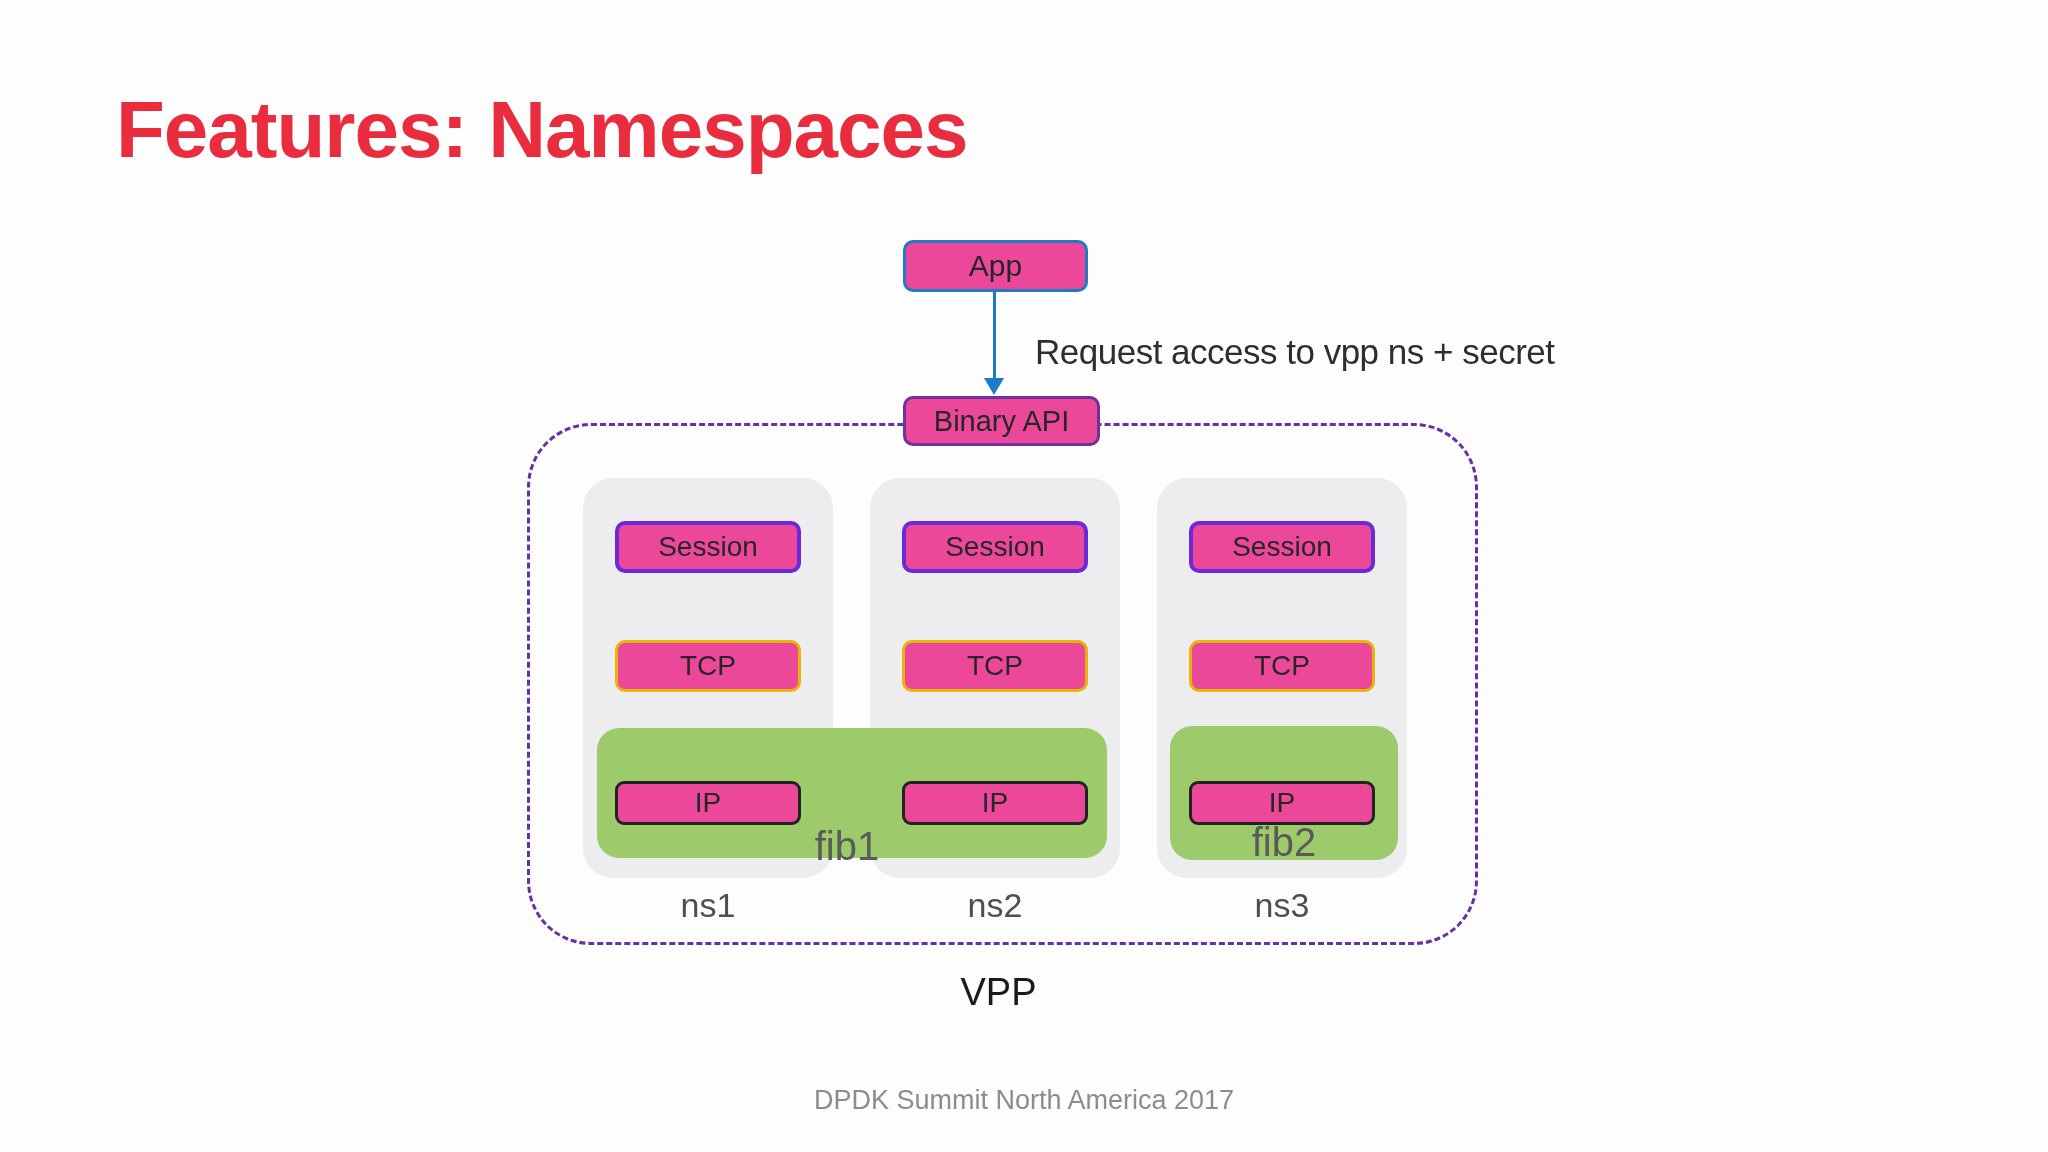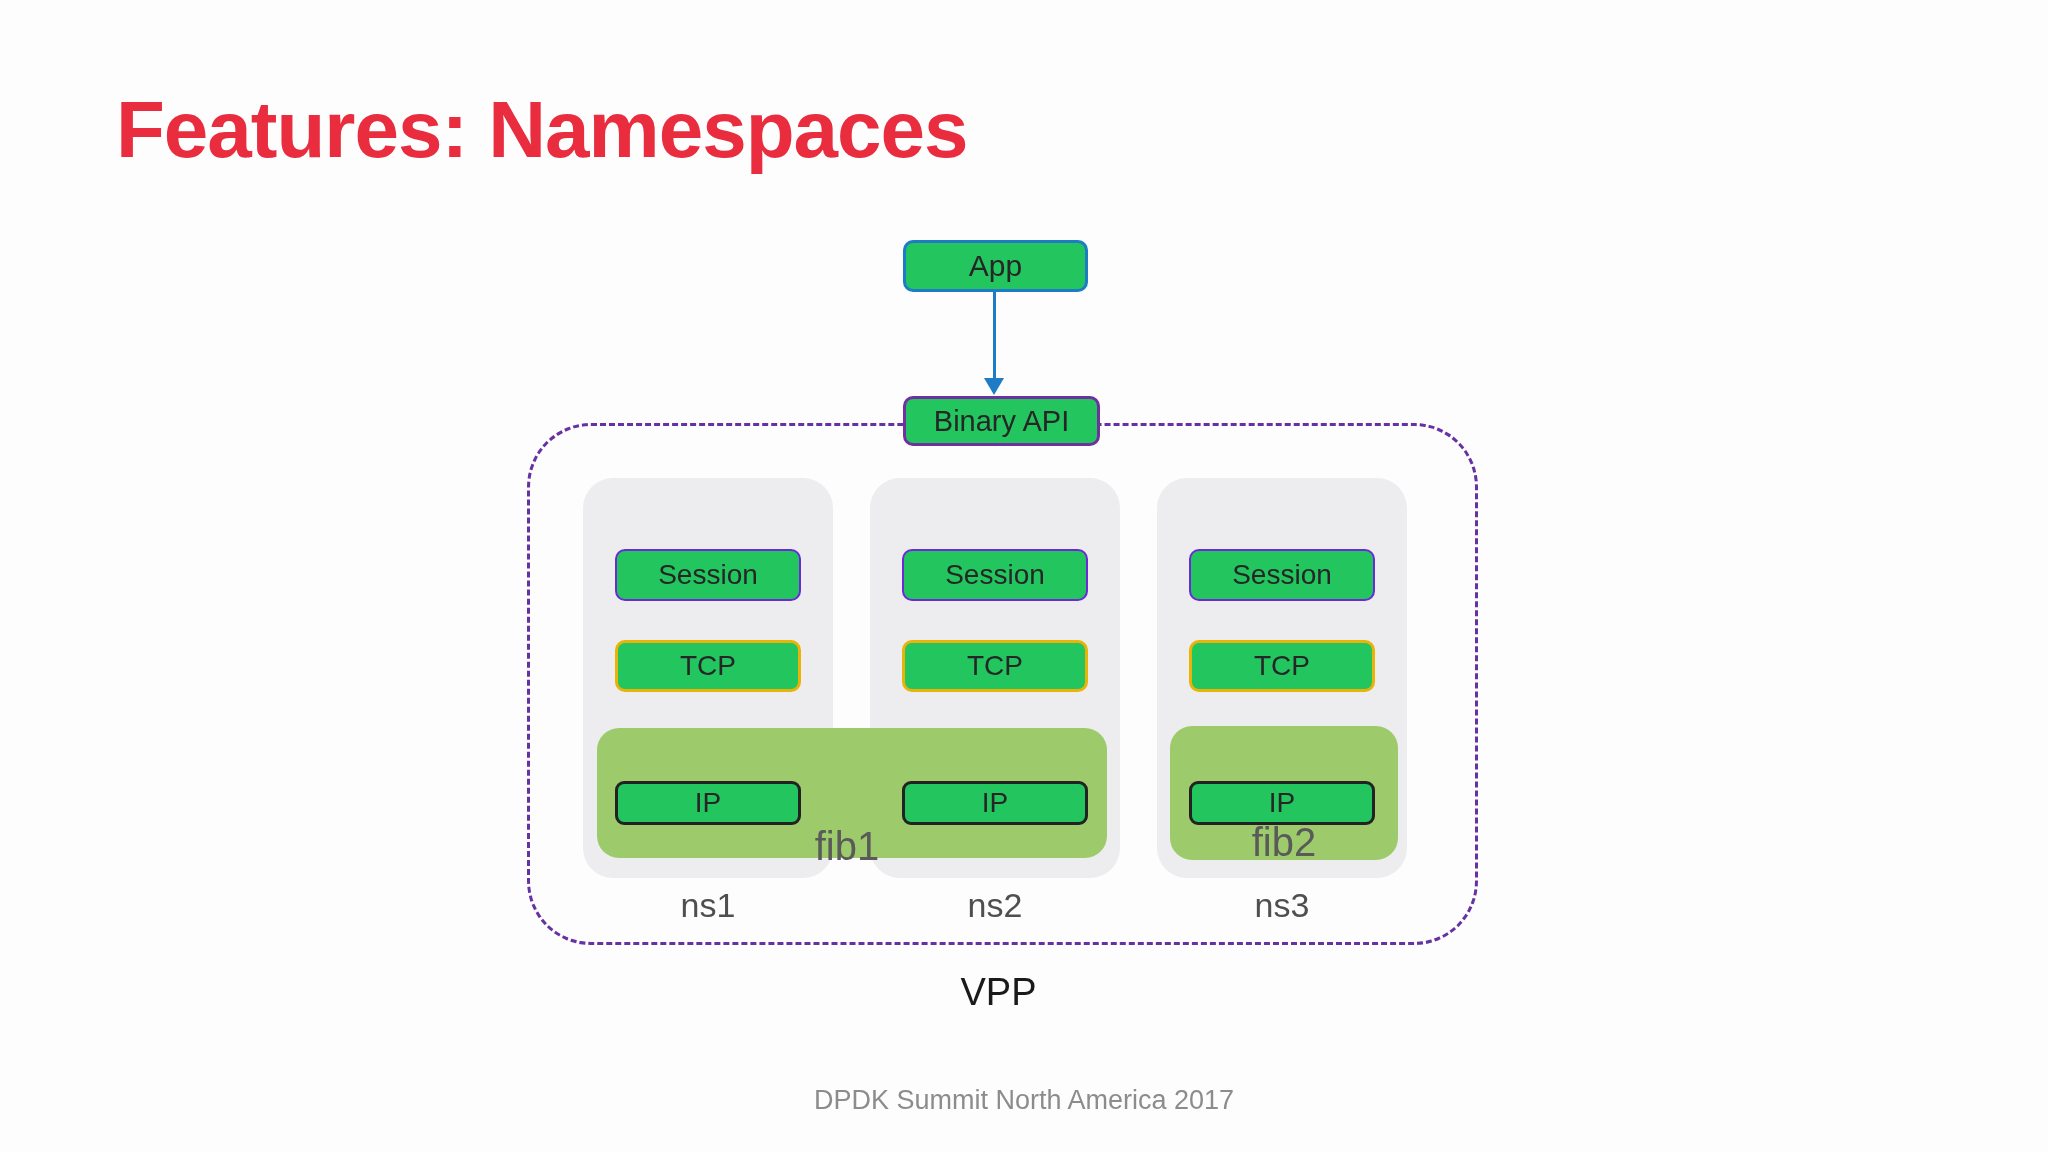--- a/index.html
+++ b/index.html
@@ -24,21 +24,21 @@
     font-size: 80px;
     font-weight: 600;
     letter-spacing: -1px;
     color: #E92C3E;
     white-space: nowrap;
   }
 
   
   .node {
     box-sizing: border-box;
-    background: #22c55e;
+    background: #ec4899;
     border-radius: 10px;
     display: flex;
     align-items: center;
     justify-content: center;
     font-size: 28px;
     color: #262626;
     white-space: nowrap;
   }
 
   .app-box {
@@ -91,21 +91,21 @@
     z-index: 1;
   }
   .col-1 { left: 583px; }
   .col-2 { left: 870px; }
   .col-3 { left: 1157px; }
 
   .layer-box {
     width: 186px; height: 52px;
     z-index: 3;
   }
-  .session-border { border: 2px solid #6d28d9; margin-top: 28px; }
+  .session-border { border: 4px solid #6d28d9; }
   .tcp-border     { border: 3px solid #eab308; }
   .ip-border      { border: 3px solid #222222; border-radius: 9px; }
 
   .row-session { top: 521px; }
   .row-tcp     { top: 640px; }
   .row-ip      { top: 757px; height: 44px; margin-top: 24px; }
   .bx-1 { left: 615px; }
   .bx-2 { left: 902px; }
   .bx-3 { left: 1189px; }
 
@@ -157,20 +157,21 @@
 
   <div class="abs slide-title">Features: Namespaces</div>
 
   <div class="abs node app-box">
     <span>App</span>
   </div>
 
   <div class="abs arrow-line"></div>
   <div class="abs arrow-head"></div>
 
+  <div class="abs request-label">Request access to vpp ns + secret</div>
 
   <div class="abs node binary-api-box">
     <span>Binary API</span>
   </div>
 
   <div class="abs vpp-boundary"></div>
 
   <div class="abs ns-column col-1"></div>
   <div class="abs ns-column col-2"></div>
   <div class="abs ns-column col-3"></div>

